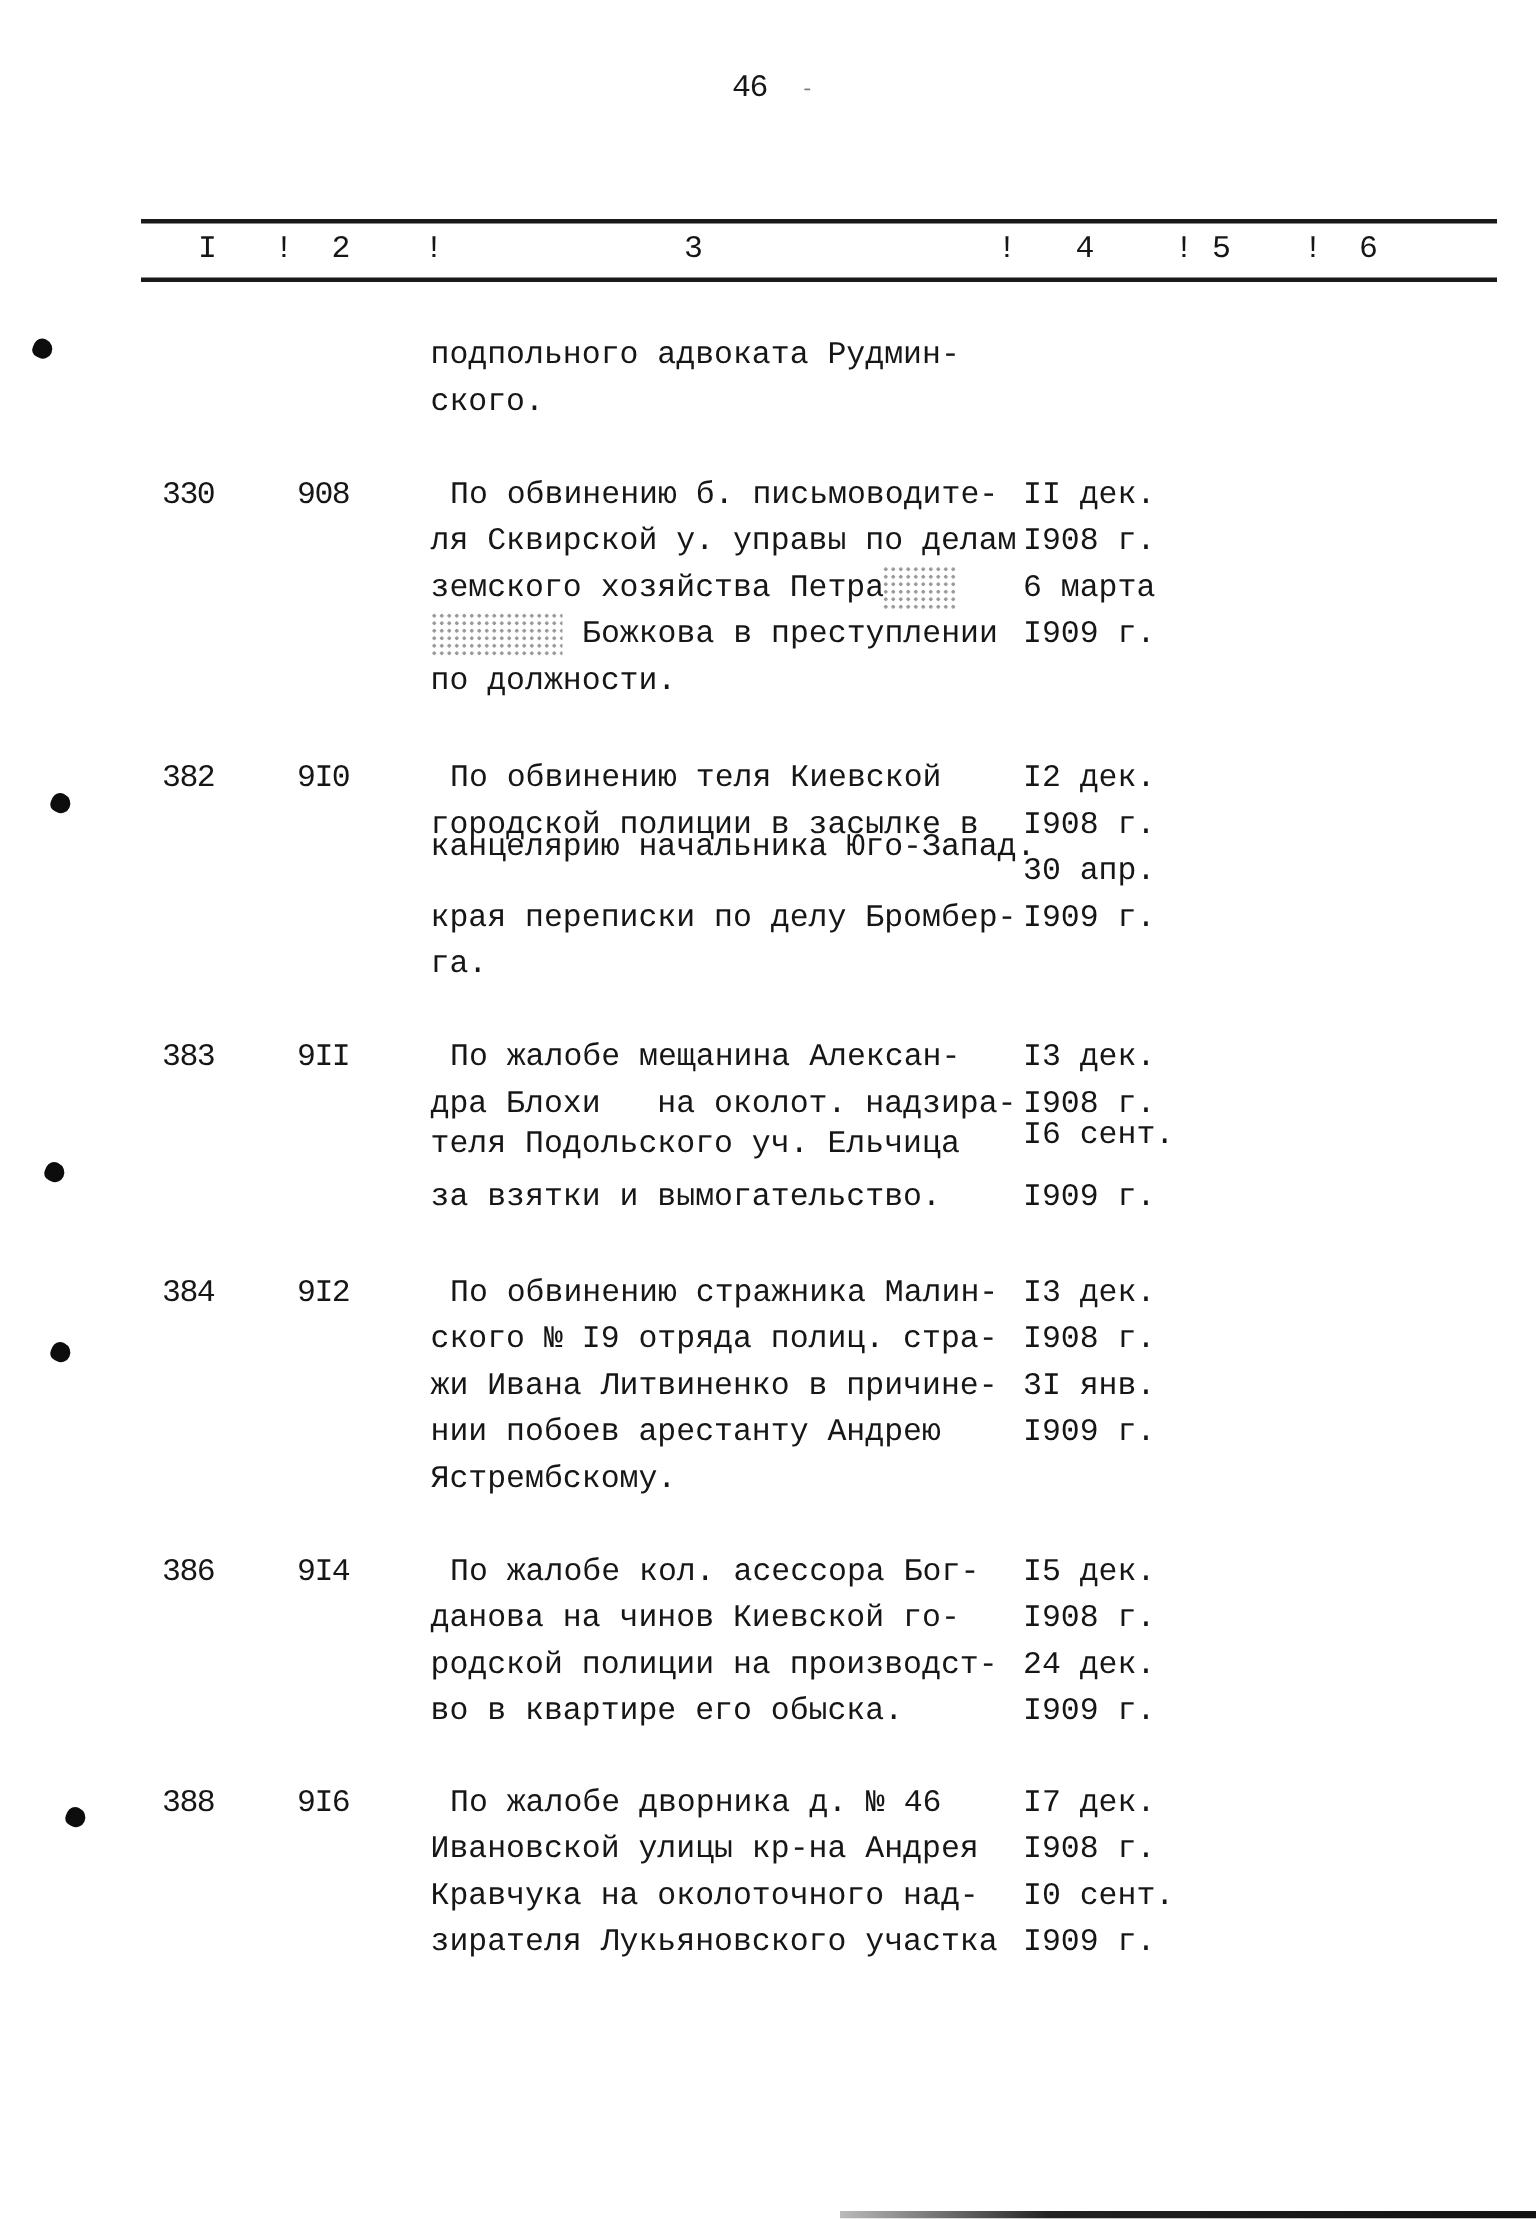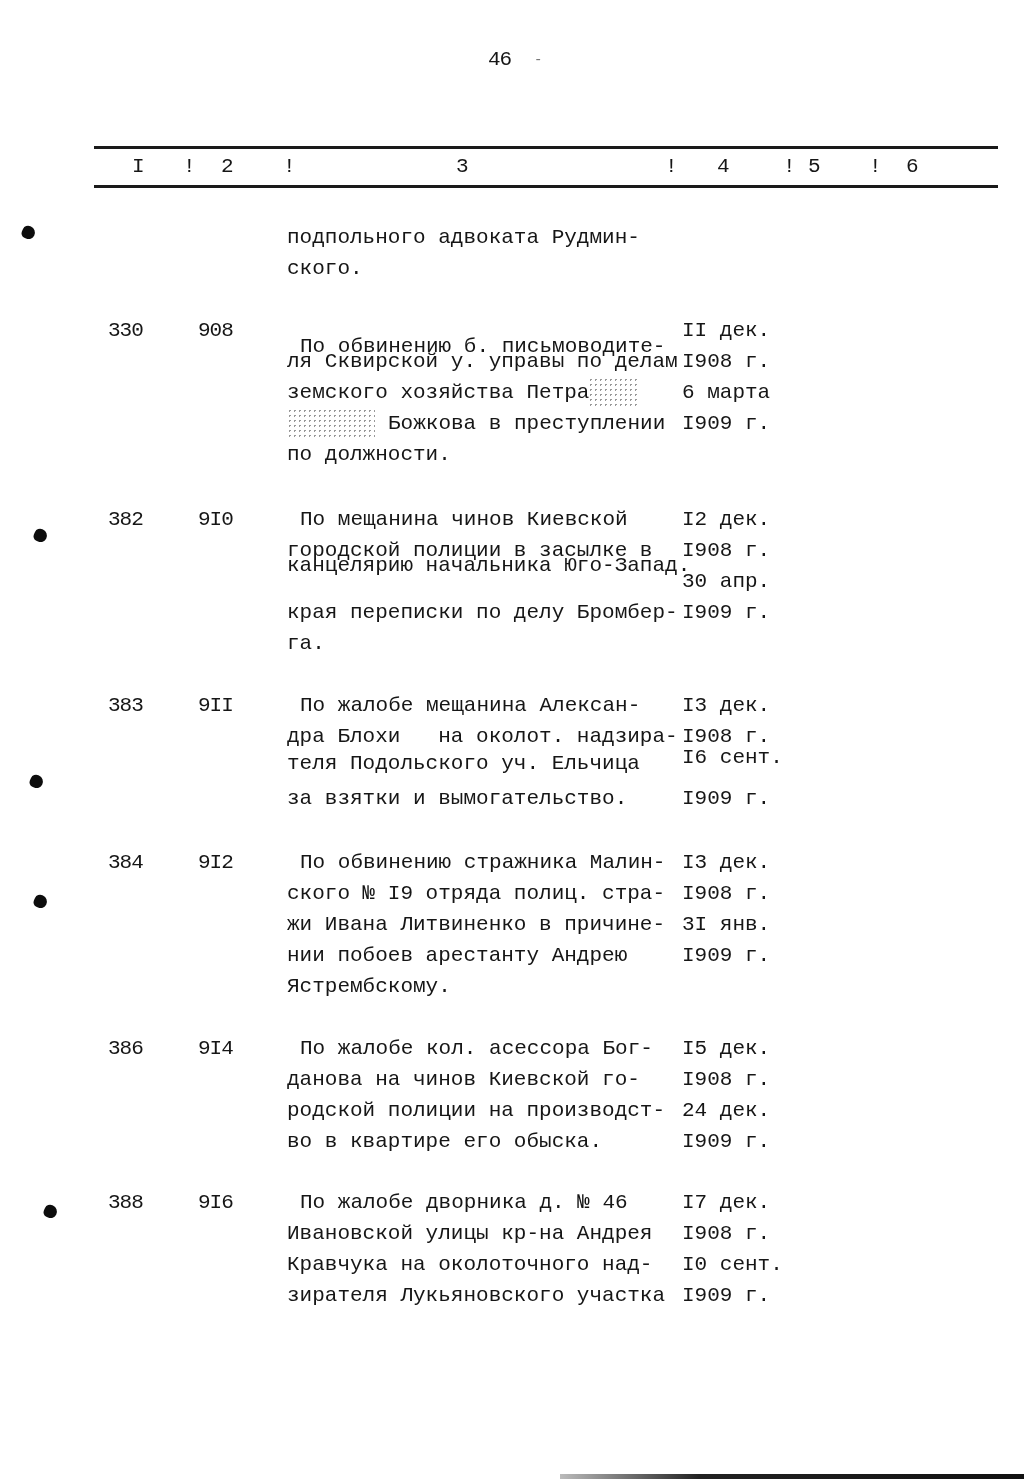--- a/index.html
+++ b/index.html
@@ -117,37 +117,37 @@
 <div class="rule bottom"></div>
 
 <div class="entry" style="top:222px">
   <div class="line desc-line" style="top:0">подпольного адвоката Рудмин-</div>
   <div class="line desc-line" style="top:31px">ского.</div>
 </div>
 
 <div class="entry" style="top:315px">
   <div class="num1 line" style="top:0">330</div>
   <div class="num2 line" style="top:0">908</div>
-  <div class="line desc-line first" style="top:16px">По обвинению б. письмоводите-</div>
+  <div class="line desc-line first" style="top:0">По обвинению б. письмоводите-</div>
   <div class="line desc-line" style="top:31px">ля Сквирской у. управы по делам</div>
   <div class="line desc-line" style="top:62px">земского хозяйства Петра</div>
   <div class="line" style="top:62px;left:588px"><span class="redaction">xxxx</span></div>
   <div class="line desc-line" style="top:93px"><span class="redaction">xxxxxxx</span></div>
   <div class="line" style="top:93px;left:388px">Божкова в преступлении</div>
   <div class="line desc-line" style="top:124px">по должности.</div>
   <div class="line date-line" style="top:0">II дек.</div>
   <div class="line date-line" style="top:31px">I908 г.</div>
   <div class="line date-line" style="top:62px">6 марта</div>
   <div class="line date-line" style="top:93px">I909 г.</div>
 </div>
 
 <div class="entry" style="top:504px">
   <div class="num1 line" style="top:0">382</div>
   <div class="num2 line" style="top:0">9I0</div>
-  <div class="line desc-line first" style="top:0">По мещанина чинов Киевской</div>
+  <div class="line desc-line first" style="top:0">По обвинению теля Киевской</div>
   <div class="line desc-line" style="top:31px">городской полиции в засылке в</div>
   <div class="line desc-line" style="top:46px">канцелярию начальника Юго-Запад.</div>
   <div class="line desc-line" style="top:93px">края переписки по делу Бромбер-</div>
   <div class="line desc-line" style="top:124px">га.</div>
   <div class="line date-line" style="top:0">I2 дек.</div>
   <div class="line date-line" style="top:31px">I908 г.</div>
   <div class="line date-line" style="top:62px">30 апр.</div>
   <div class="line date-line" style="top:93px">I909 г.</div>
 </div>
 

